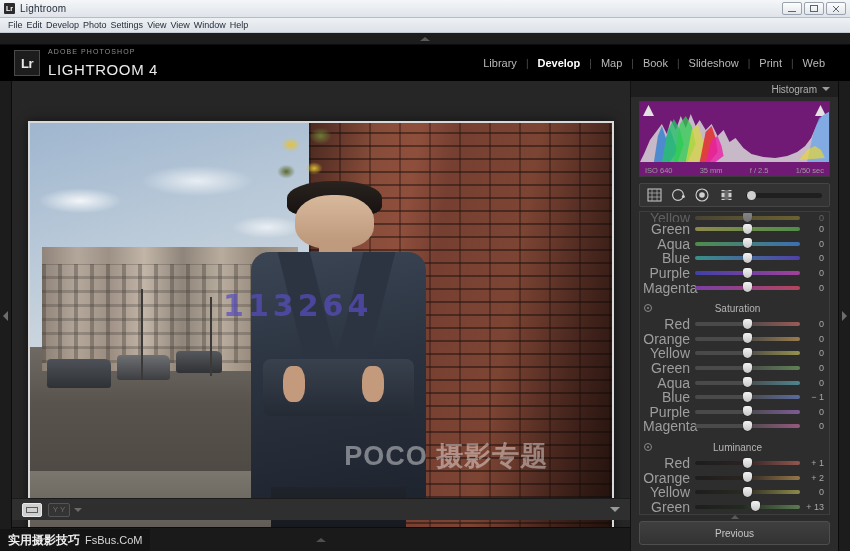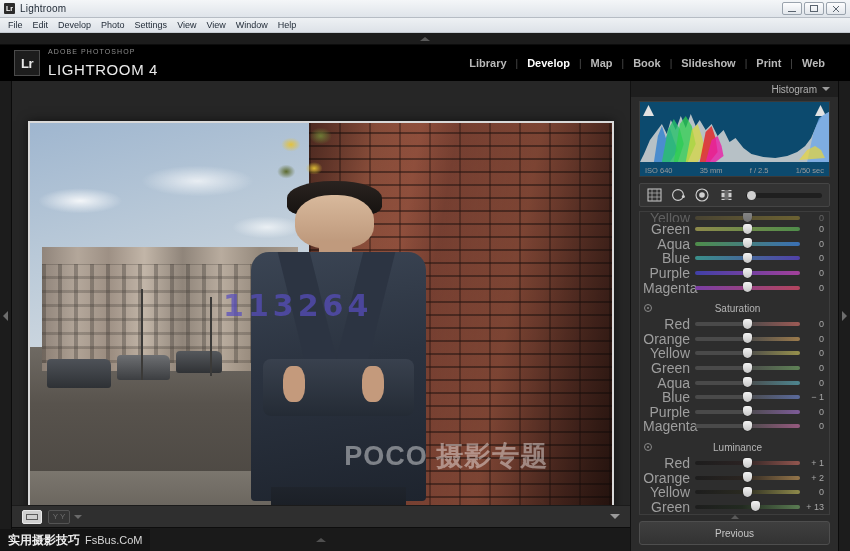--- a/index.html
+++ b/index.html
@@ -30,21 +30,21 @@
     border-radius:2px; display:flex;align-items:center;justify-content:center;
     font-size:8px; color:#5a646f;
   }
   .tb-btn span{ display:block; }
 
   
   .menubar{
     position:absolute; left:0; top:18px; width:850px; height:15px;
     background:linear-gradient(#eef1f4,#dde2e8);
     border-bottom:1px solid #c3c9d0;
-    display:flex; align-items:center; padding-left:8px; gap:10px;
+    display:flex; align-items:center; padding-left:8px; gap:4px;
   }
   .menu-item{ font-size:9px; color:#242e3a; cursor:default; }
 
   
   .lr{
     position:absolute; left:0; top:33px; width:850px; height:518px;
     background:#252525;
   }
   
   .topstrip{
@@ -70,21 +70,21 @@
     letter-spacing:-.5px; margin-right:8px;
   }
   .id-text{ line-height:1.05; }
   .id-sub{ font-size:7px; color:#8e8e8e; letter-spacing:1.1px; }
   .id-main{ font-size:15px; color:#eaeaea; letter-spacing:.6px;margin-top:6px; }
 
   .modules{
     margin-left:auto; display:flex; align-items:center;
     padding-right:16px; font-size:11px; color:#b9b9b9; gap:0;
   }
-  .mod{ padding:0 9px; cursor:pointer;font-weight:bold; }
+  .mod{ padding:0 9px; cursor:pointer; }
   .mod.active{ color:#fff; font-weight:bold; }
   .mod-sep{ color:#4e4e4e; font-size:10px; }
 
   
   .content{
     position:absolute; left:0; top:48px; width:850px; height:470px;
   }
 
   
   .rail-l{
@@ -246,21 +246,21 @@
     font-size:27px; font-weight:bold; color:rgba(255,255,255,.42);
     letter-spacing:1px; white-space:nowrap;
   }
   .wm-poco .pc2{
     font-size:13px; color:rgba(255,255,255,.45);
     letter-spacing:.4px; margin-top:1px; white-space:nowrap;
   }
 
   
   .toolbar{
-    position:absolute; left:0; bottom:24px; width:618px; height:22px;
+    position:absolute; left:0; bottom:31px; width:618px; height:22px;
     background:#2f2f2f; border-top:1px solid #1b1b1b;
     display:flex; align-items:center; padding:0 10px;
   }
   .tb-seg{
     width:20px;height:14px;border:1px solid #6e6e6e;border-radius:2px;
     background:#3c3c3c; margin-right:6px; position:relative;
   }
   .tb-seg.on{ background:#cfcfcf; border-color:#e8e8e8; }
   .tb-seg.on:after{
     content:""; position:absolute; left:3px; top:3px; right:3px; bottom:3px;
@@ -301,21 +301,21 @@
     display:flex; align-items:center; justify-content:flex-end;
     padding-right:8px; gap:5px;
   }
   .pan-head .ttl{ font-size:10px; color:#b0b0b0; }
   .caret-d{
     width:0;height:0;border-left:4px solid transparent;border-right:4px solid transparent;
     border-top:4px solid #9b9b9b;
   }
 
   .histo{
-    margin:4px 8px 0 8px; height:76px; background:#0c4a6e;
+    margin:4px 8px 0 8px; height:76px; background:#701a75;
     border:1px solid #3a3a3a; position:relative; overflow:hidden;
   }
   .clip{
     position:absolute; top:3px; width:11px;height:11px;
     background:#e2e2e2;
   }
   .clip.l{ left:3px; clip-path:polygon(50% 0,100% 100%,0 100%); }
   .clip.r{ right:3px; clip-path:polygon(50% 0,100% 100%,0 100%); }
   .hx{ position:absolute; bottom:14px; left:0; width:100%; height:52px; }
   .exif{

